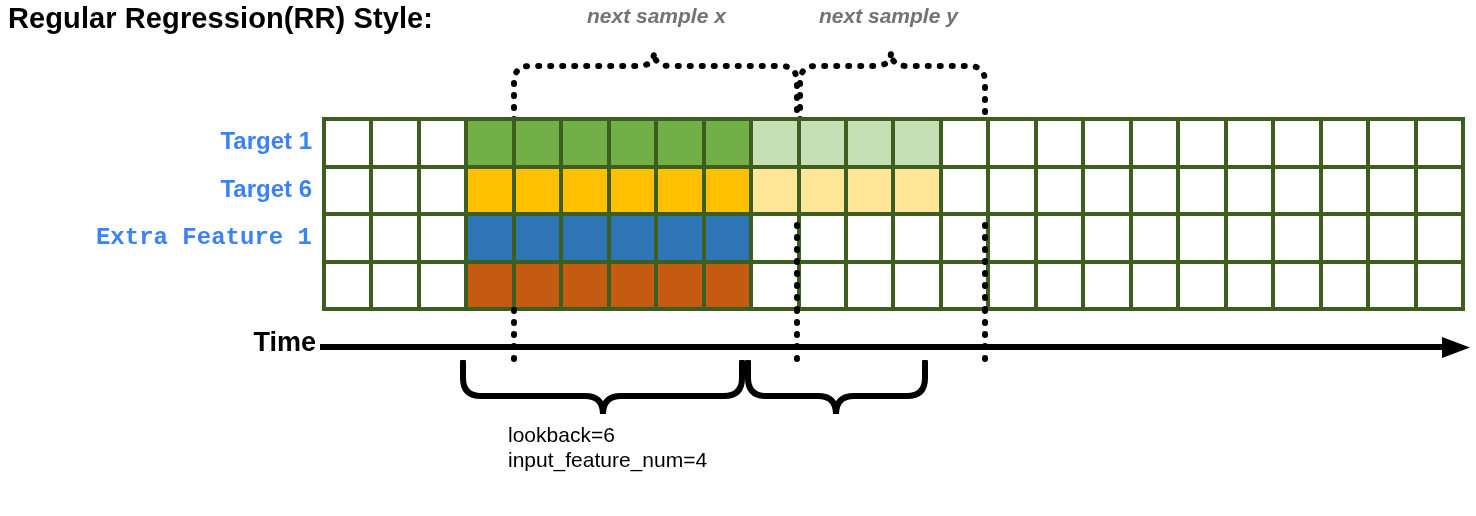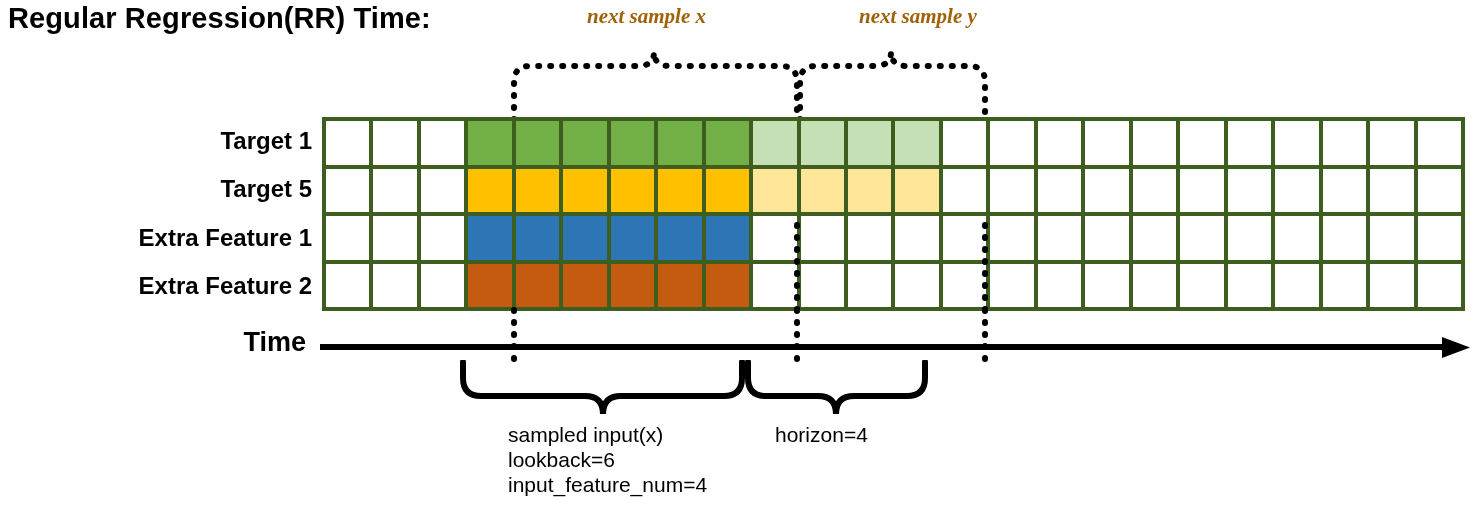--- a/index.html
+++ b/index.html
@@ -13,21 +13,21 @@
   
   #title{
     left:8px; top:2px;
     font-size:29px; font-weight:700; color:#000;
     letter-spacing:.1px; white-space:nowrap;
   }
 
   
   .row-label{
     right:0; width:270px; text-align:right;
-    font-size:24px; font-weight:700; color:#000000;
+    font-size:24px; font-weight:700; color:#3b82f6;
     white-space:nowrap; line-height:48px; height:48px;
   }
   #labels{left:40px; top:117px; width:272px; height:194px;}
 
   
   #grid{
     left:322px; top:117px;
     background:#3d5e1f;
     border:4px solid #3d5e1f;
     box-sizing:border-box;
@@ -40,64 +40,62 @@
   #grid .cell{background:#ffffff;}
   .c-green   {background:#72af47 !important;}
   .c-green-l {background:#c5e0b4 !important;}
   .c-yellow  {background:#ffc000 !important;}
   .c-yellow-l{background:#ffe699 !important;}
   .c-blue    {background:#2e75b6 !important;}
   .c-orange  {background:#c55a11 !important;}
 
   
   #time-label{
-    left:186px; top:327px; width:120px; text-align:right;
+    left:196px; top:327px; width:120px; text-align:right;
     font-size:27px; font-weight:700; color:#000;
   }
   #time-arrow{left:320px; top:336px; width:1150px; height:24px;}
 
   
   .brace-text{
     font-size:21px; color:#000; line-height:25px; white-space:nowrap;
   }
   #lbl-input {left:508px; top:422px;}
   #lbl-output{left:775px; top:422px;}
 
   
   .sample-text{
-    font-size:21px; font-style:italic; font-weight:600; color:#a16207;
+    font-size:21px; font-style:italic; font-weight:600; color:#737373;
     white-space:nowrap;
-    font-family:Liberation Serif, serif;
   }
   #lbl-nsx{left:587px; top:4px;}
-  #lbl-nsy{left:819px; top:4px;margin-left:40px;}
+  #lbl-nsy{left:819px; top:4px;}
 
   
   #svg-top, #svg-bottom, #svg-guides{pointer-events:none;}
 </style>
 </head>
 <body>
 
-<div class="abs" id="title">Regular Regression(RR) Time:</div>
+<div class="abs" id="title">Regular Regression(RR) Style:</div>
 
 <div class="abs sample-text" id="lbl-nsx">next sample x</div>
 <div class="abs sample-text" id="lbl-nsy">next sample y</div>
 
 <svg class="abs" id="svg-top" style="left:0;top:0;" width="1476" height="130">
 
   <path d="M514,120 L514,82 Q514,66 530,66 L638,66 Q654,66 654,52 Q654,66 670,66 L781,66 Q797,66 797,82 L797,120" fill="none" stroke="#000" stroke-width="6" stroke-linecap="round" stroke-dasharray="1 11"></path>
 
   <path d="M800,120 L800,82 Q800,66 816,66 L875,66 Q891,66 891,52 Q891,66 907,66 L969,66 Q985,66 985,82 L985,120" fill="none" stroke="#000" stroke-width="6" stroke-linecap="round" stroke-dasharray="1 11"></path>
 </svg>
 
 <div class="abs" id="labels">
   <div class="abs row-label" style="top:0px;">Target 1</div>
-  <div class="abs row-label" style="top:48px;">Target 5</div>
-  <div class="abs row-label" style="top:97px;">Extra Feature 1</div>
-  <div class="abs row-label" style="top:145px;">Extra Feature 2</div>
+  <div class="abs row-label" style="top:48px;">Target 6</div>
+  <div class="abs row-label" style="top:97px;font-family:Liberation Mono, monospace;">Extra Feature 1</div>
 </div>
 
 <div class="abs" id="grid">
     <div class="cell"></div>
     <div class="cell"></div>
     <div class="cell"></div>
     <div class="cell c-green"></div>
     <div class="cell c-green"></div>
     <div class="cell c-green"></div>
     <div class="cell c-green"></div>
@@ -210,19 +208,17 @@
 </svg>
 
 <svg class="abs" id="svg-bottom" style="left:0;top:360px;" width="1476" height="70">
 
   <path d="M463,2 L463,18 Q463,36 481,36 L585,36 Q603,36 603,54 Q603,36 621,36 L724,36 Q742,36 742,18 L742,2" fill="none" stroke="#000" stroke-width="6" stroke-linecap="round"></path>
 
   <path d="M748,2 L748,18 Q748,36 766,36 L818,36 Q836,36 836,54 Q836,36 854,36 L907,36 Q925,36 925,18 L925,2" fill="none" stroke="#000" stroke-width="6" stroke-linecap="round"></path>
 </svg>
 
 <div class="abs brace-text" id="lbl-input">
-  <div>sampled input(x)</div>
   <div>lookback=6</div>
   <div>input_feature_num=4</div>
 </div>
 <div class="abs brace-text" id="lbl-output">
-  <div>horizon=4</div>
 </div>
 
 </body></html>

